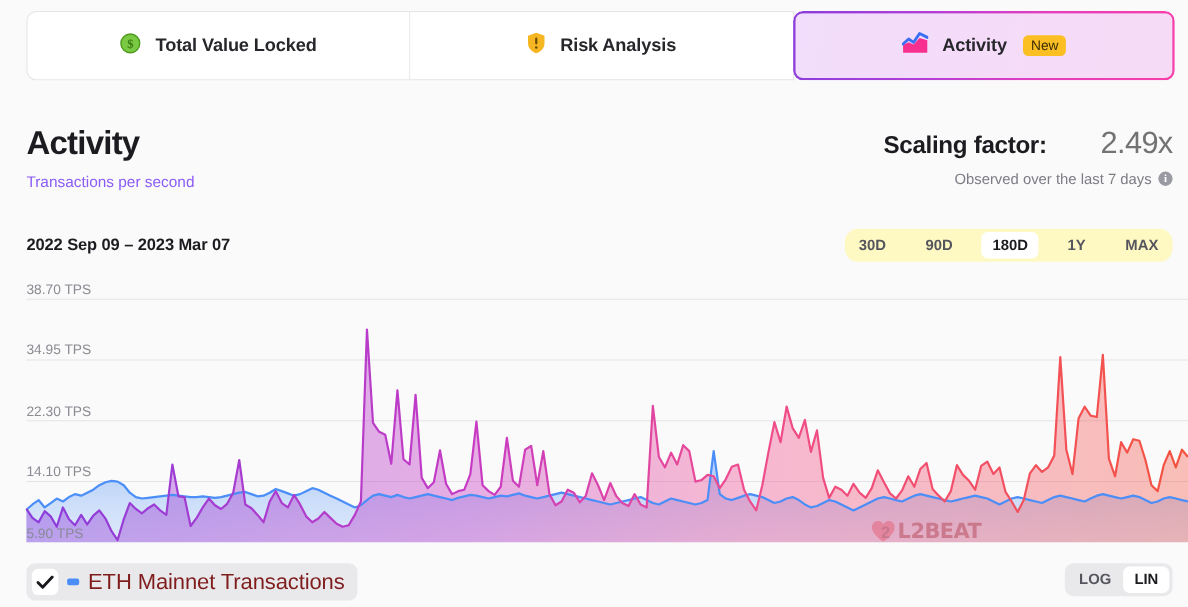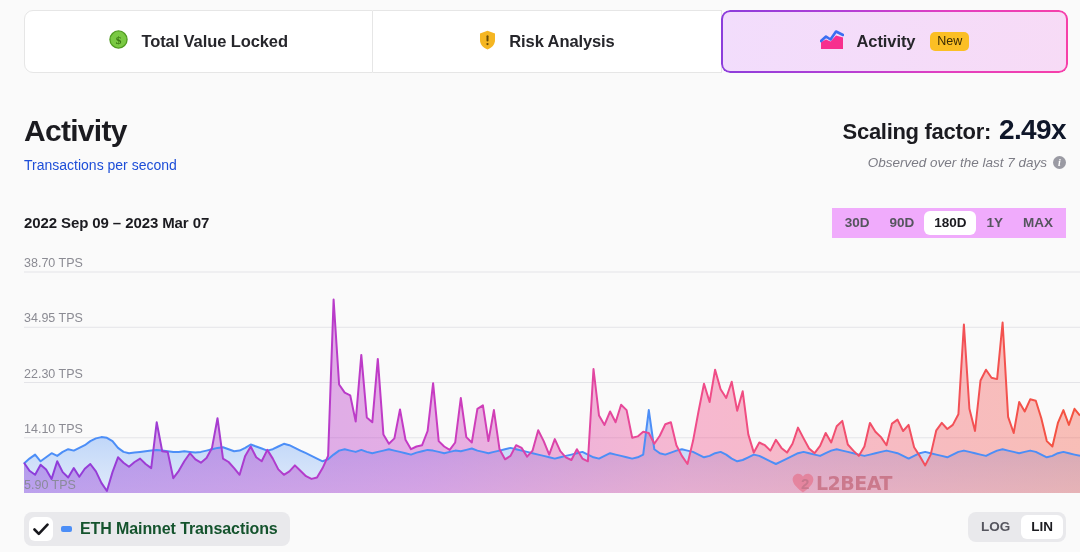--- a/index.html
+++ b/index.html
@@ -76,53 +76,53 @@
     margin-left: 2px;
   }
 
   
   .hdr-left { position: absolute; left: 24px; top: 116px; }
   .hdr-title {
     font-size: 30px; font-weight: 700; color: #1b1b20;
     letter-spacing: -0.7px; line-height: 1;
   }
   .hdr-sub {
-    font-size: 14px; color: #1d4ed8; margin-top: 12px; line-height: 1;
+    font-size: 14px; color: #8b5cf6; margin-top: 12px; line-height: 1;
   }
   .hdr-right {
     position: absolute; right: 14px; top: 116px; text-align: left;
   }
   .scaling-row {
     display: flex; align-items: baseline; justify-content: flex-end; gap: 8px;
     line-height: 1;
   }
   .scaling-lbl { font-size: 22px; font-weight: 700; color: #1b1b20; letter-spacing: -0.3px;}
-  .scaling-val { font-size: 28px; font-weight: 700; color: #0f172a; letter-spacing: -0.6px;}
+  .scaling-val { font-size: 28px; font-weight: 400; color: #737373; letter-spacing: -0.6px; margin-left: 41px;}
   .observed-row {
     display: flex; align-items: center; justify-content: flex-end; gap: 6px;
-    margin-top: 12px; line-height: 1; font-style: italic;
+    margin-top: 12px; line-height: 1;
   }
   .observed-txt { font-size: 13.5px; color: #7c7c85; }
   .info-ico {
     width: 13px; height: 13px; border-radius: 50%;
     background: #9a9aa3; color: #fff;
     font-size: 10px; font-weight: 700;
     display: flex; align-items: center; justify-content: center;
     font-family: "Liberation Serif", serif;
   }
 
   
   .daterange {
     position: absolute; left: 24px; top: 214px;
     font-size: 15px; font-weight: 700; color: #1b1b20; letter-spacing: -0.1px;
   }
   .range-ctl {
     position: absolute; right: 14px; top: 208px;
-    background: #f0abfc; border-radius: 0;
-    padding: 3px; display: flex; gap: 0;
+    background: #fef9c3; border-radius: 12px;
+    padding: 3px; display: flex; gap: 16px;
   }
   .range-btn {
     font-size: 13.5px; font-weight: 700; color: #55555e;
     padding: 5px 10px; border-radius: 6px; line-height: 1;
     cursor: pointer;
   }
   .range-btn.sel { background: #ffffff; color: #1b1b20; }
 
   
   .chart-wrap {
@@ -156,21 +156,21 @@
   }
   .legend-check {
     width: 24px; height: 24px; border-radius: 6px; background: #ffffff;
     display: flex; align-items: center; justify-content: center;
   }
   .legend-check svg { display: block; }
   .legend-swatch {
     width: 11px; height: 6px; border-radius: 2px; background: #4c8ef7;
   }
   .legend-label {
-    font-size: 16px; font-weight: 700; color: #14532d; letter-spacing: -0.1px;
+    font-size: 20px; font-weight: 400; color: #7f1d1d; letter-spacing: -0.1px;
   }
   .scale-ctl {
     position: absolute; right: 14px; top: 512px;
     background: #e9e9ec; border-radius: 8px;
     padding: 3px; display: flex; gap: 1px;
   }
   .scale-btn {
     font-size: 13.5px; font-weight: 700; color: #55555e;
     padding: 5px 10px; border-radius: 6px; line-height: 1; cursor: pointer;
   }

